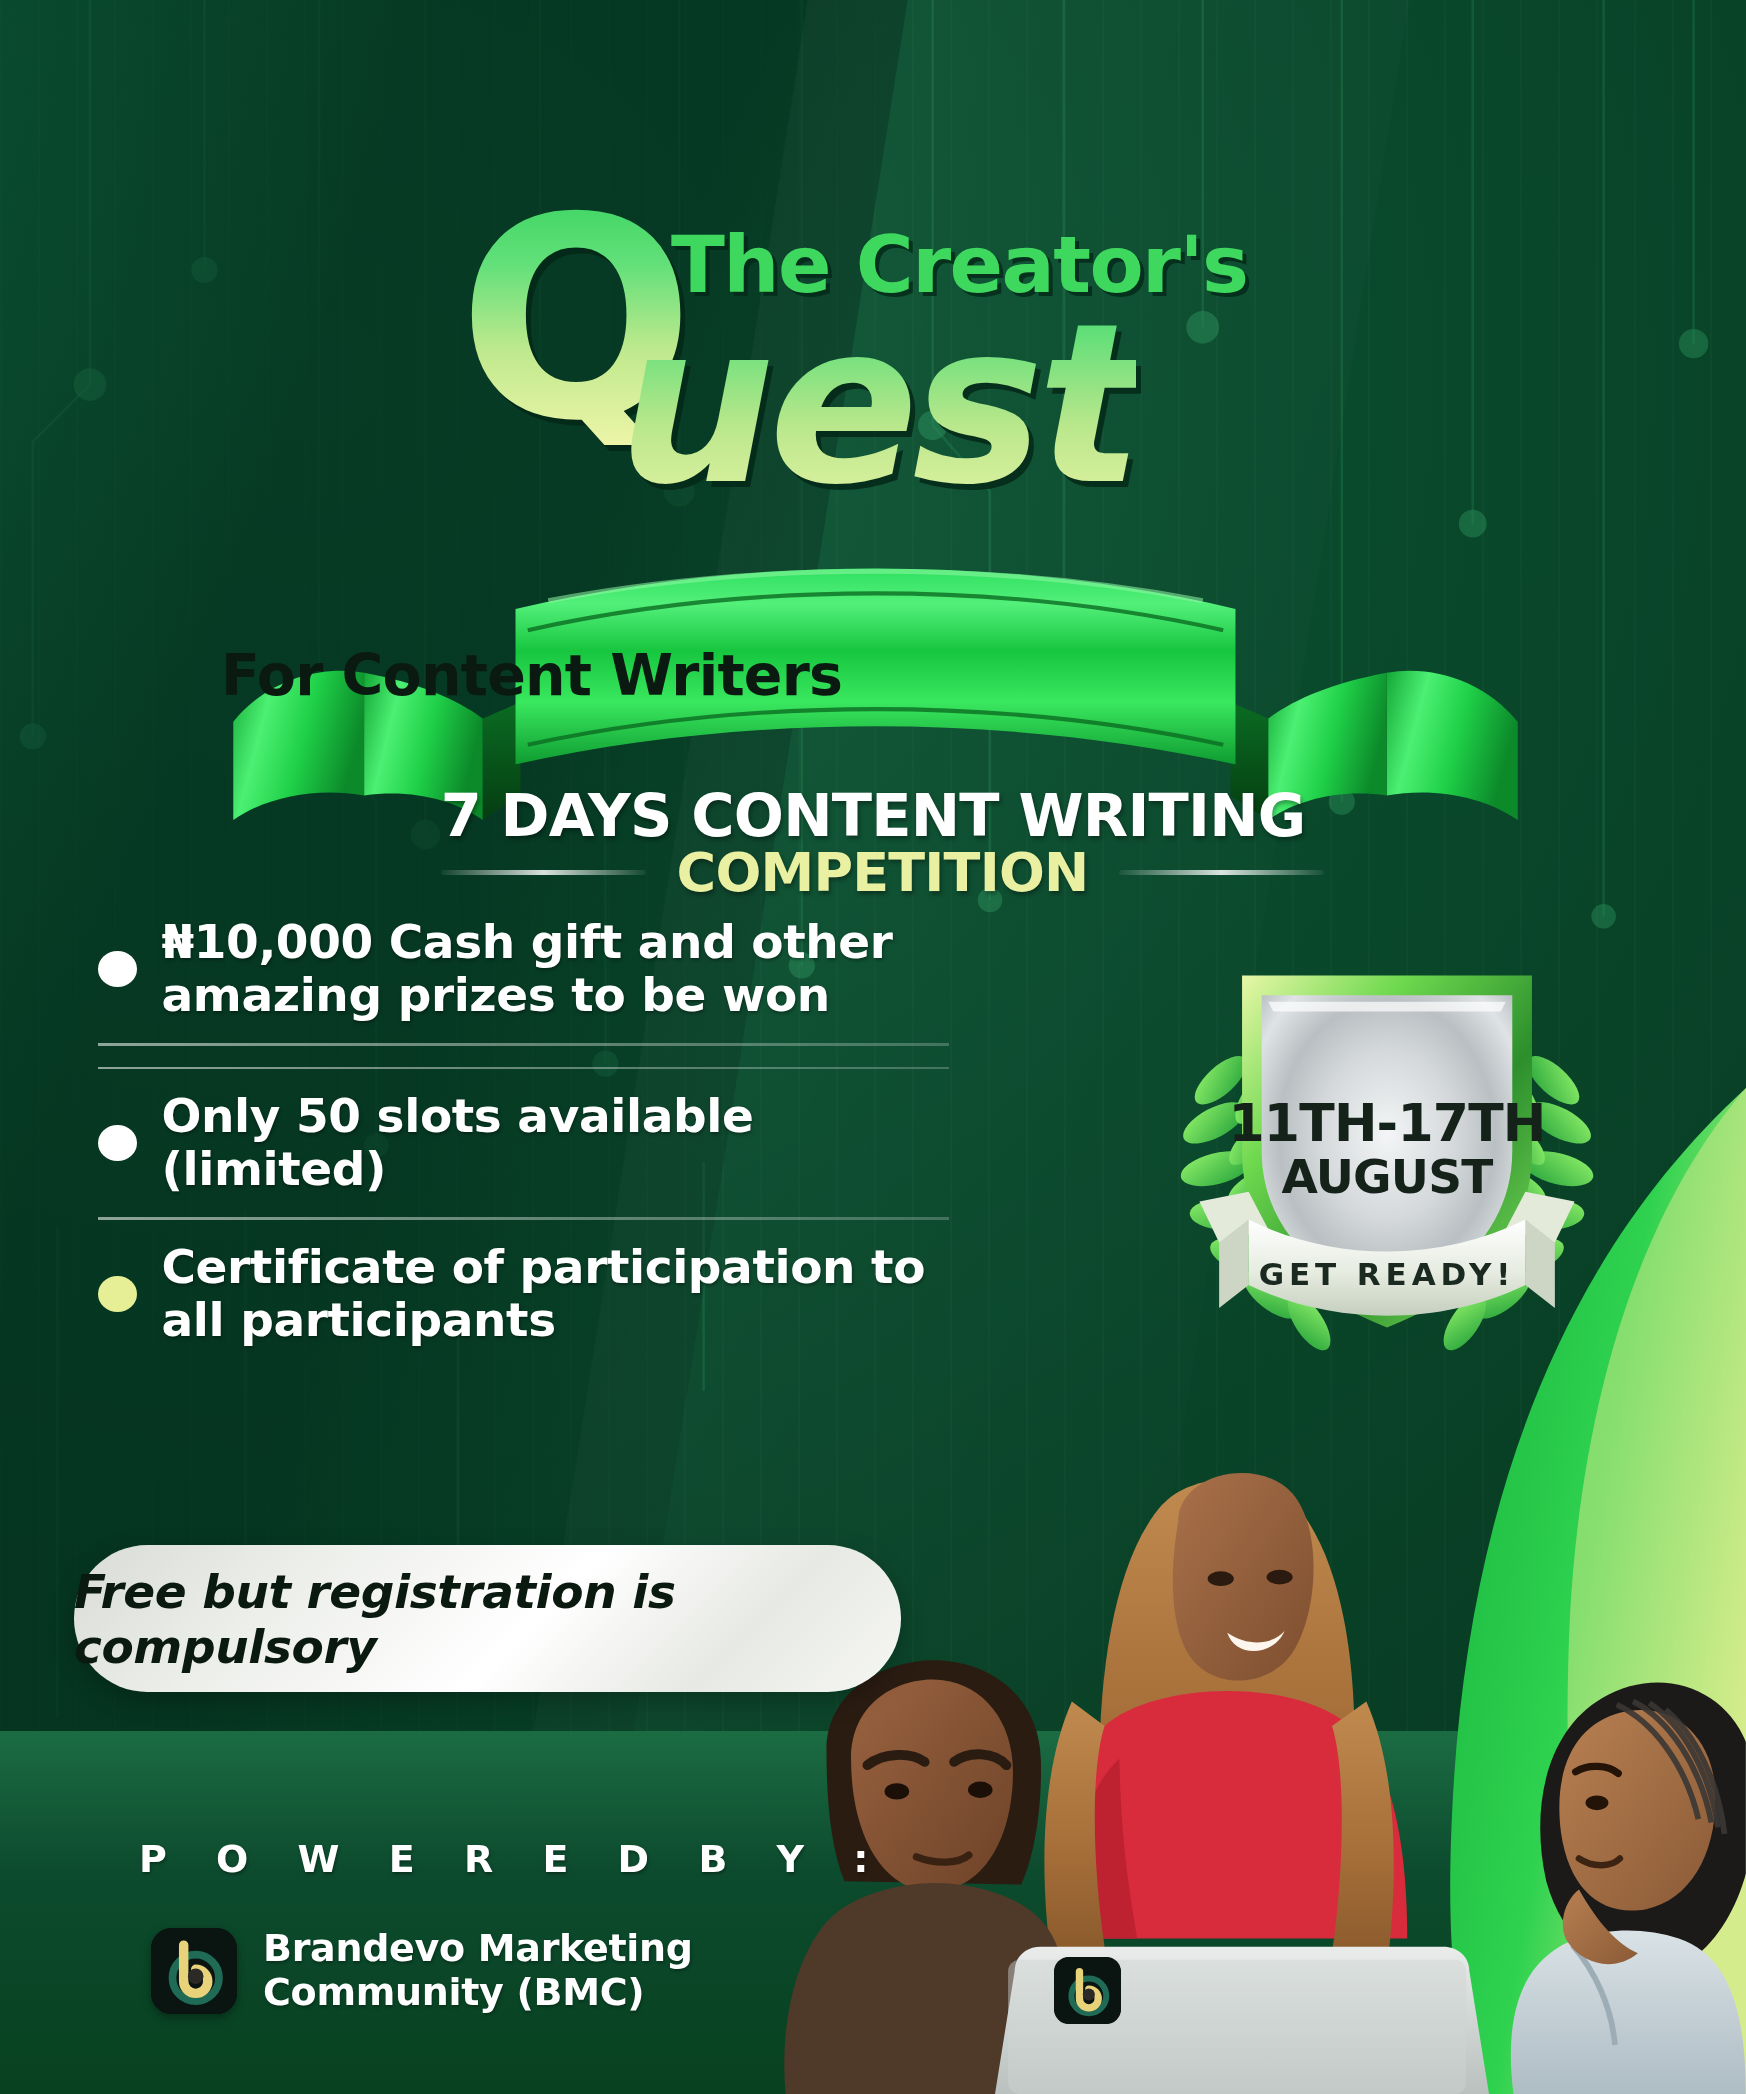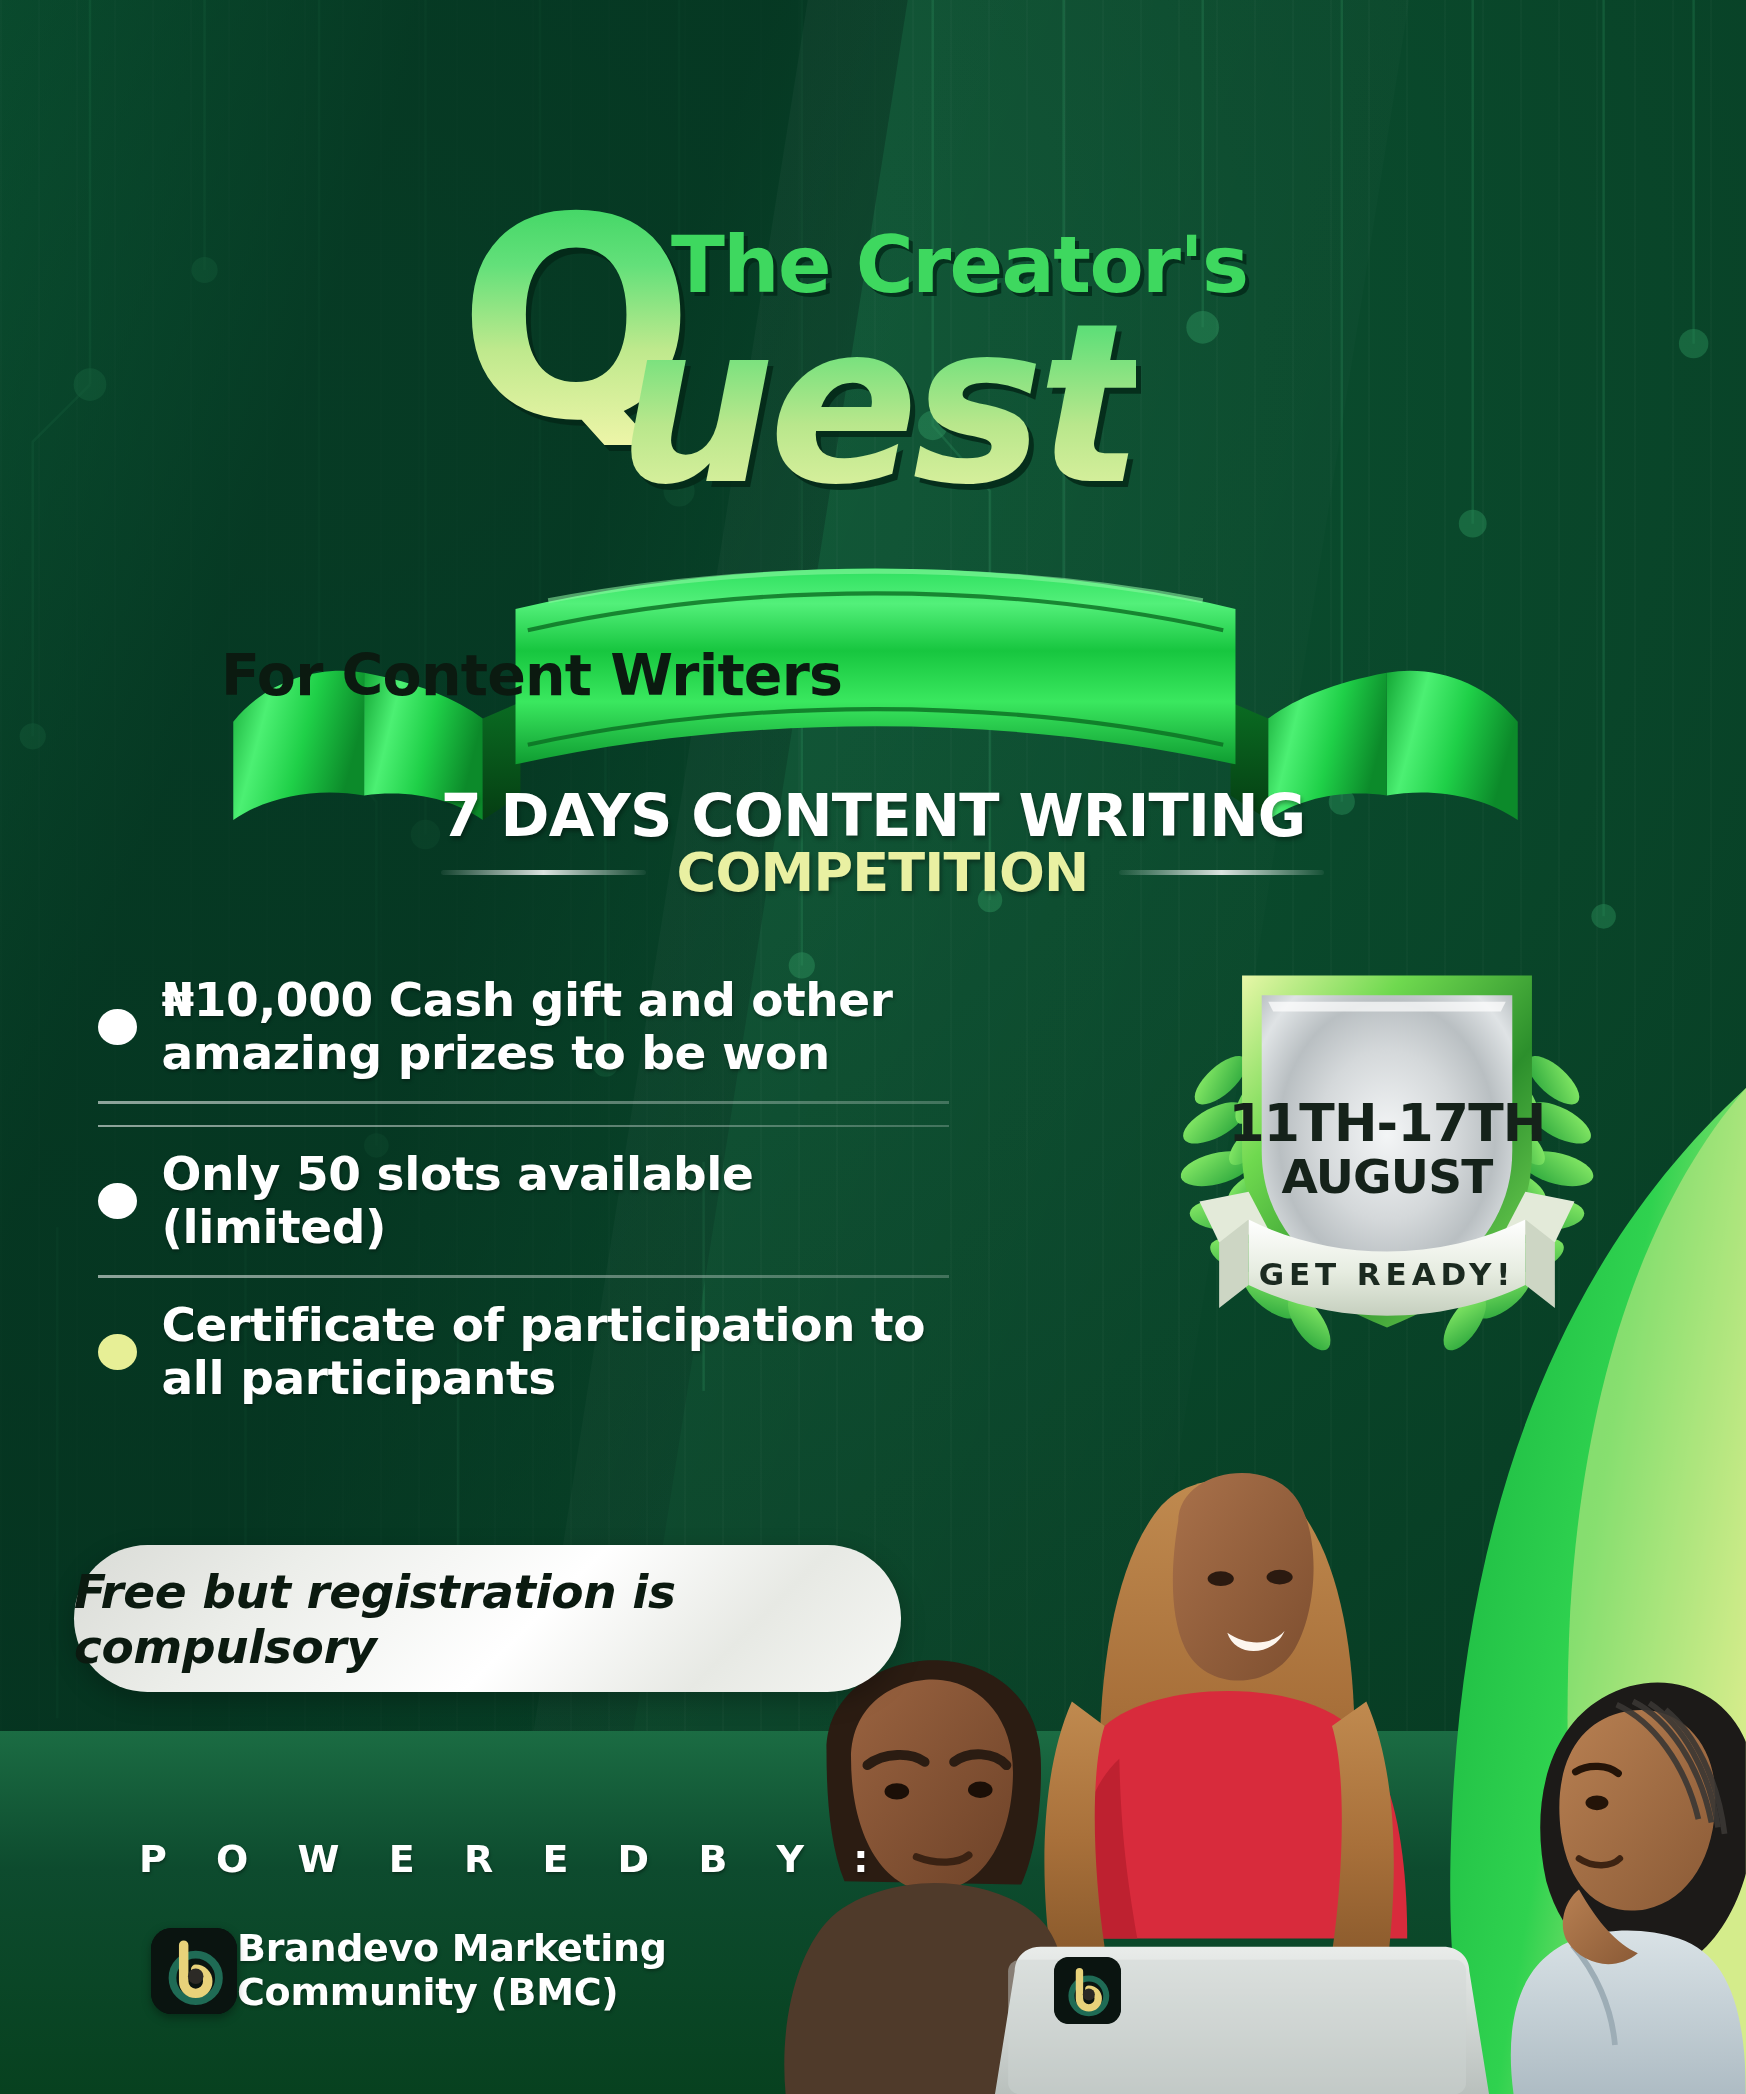--- a/index.html
+++ b/index.html
@@ -86,21 +86,21 @@
   .sub2row{position:absolute;left:0;right:0;top:841px;display:flex;align-items:center;justify-content:center;gap:31px;padding-left:19px;}
   .sub2{
     font-size:54px;font-weight:800;color:#e9f0a2;
     font-family:"DejaVu Sans", sans-serif;letter-spacing:-0.8px;
     text-shadow:1.6px 2.5px 4.1px rgba(0,0,0,.35);
   }
   .rule{width:205px;height:4.9px;border-radius:2.5px;
     background:linear-gradient(90deg,rgba(255,255,255,.05),rgba(255,255,255,.85),rgba(255,255,255,.05));}
 
   
-  .bullets{position:absolute;left:98px;top:974px;width:859px;}
+  .bullets{position:absolute;left:98px;top:916px;width:859px;}
   .b-row{position:relative;display:flex;align-items:center;gap:24.5px;min-height:106px;}
   .dot{width:39px;height:36px;border-radius:50%;flex:0 0 auto;}
   .dot.white{background:#ffffff;}
   .dot.yellow{background:#e7ef96;}
   .b-text{
     font-size:47px;line-height:1.12;font-weight:700;color:#ffffff;
     font-family:"DejaVu Sans", sans-serif;letter-spacing:-0.4px;
     text-shadow:0.8px 1.6px 3.3px rgba(0,0,0,.35);
   }
   .sep{height:2.5px;width:851px;margin:21px 0 21px 0;
@@ -139,21 +139,21 @@
     font-family:"DejaVu Sans", sans-serif;z-index:7;
   }
 
   
   .powered{
     position:absolute;left:139px;top:1837px;
     font-size:38px;font-weight:700;color:#ffffff;letter-spacing:18px;
     font-family:"DejaVu Sans", sans-serif;
     text-shadow:0.8px 1.6px 3.3px rgba(0,0,0,.35);
   }
-  .brandrow{position:absolute;left:151px;top:1927px;display:flex;align-items:center;}
+  .brandrow{position:absolute;left:151px;top:1927px;display:flex;align-items:center;gap:26px;}
   .logo-sq{width:86px;height:86px;border-radius:21px;background:#0a1410;position:relative;flex:0 0 auto;
     box-shadow:0 3.3px 9.8px rgba(0,0,0,.35);}
   .brandname{
     font-size:38px;line-height:1.15;font-weight:700;color:#ffffff;
     font-family:"DejaVu Sans", sans-serif;letter-spacing:-0.3px;
     text-shadow:0.8px 1.6px 3.3px rgba(0,0,0,.3);
   }
 
   
   .photo{position:absolute;left:720px;top:1317px;width:1026px;height:777px;}

